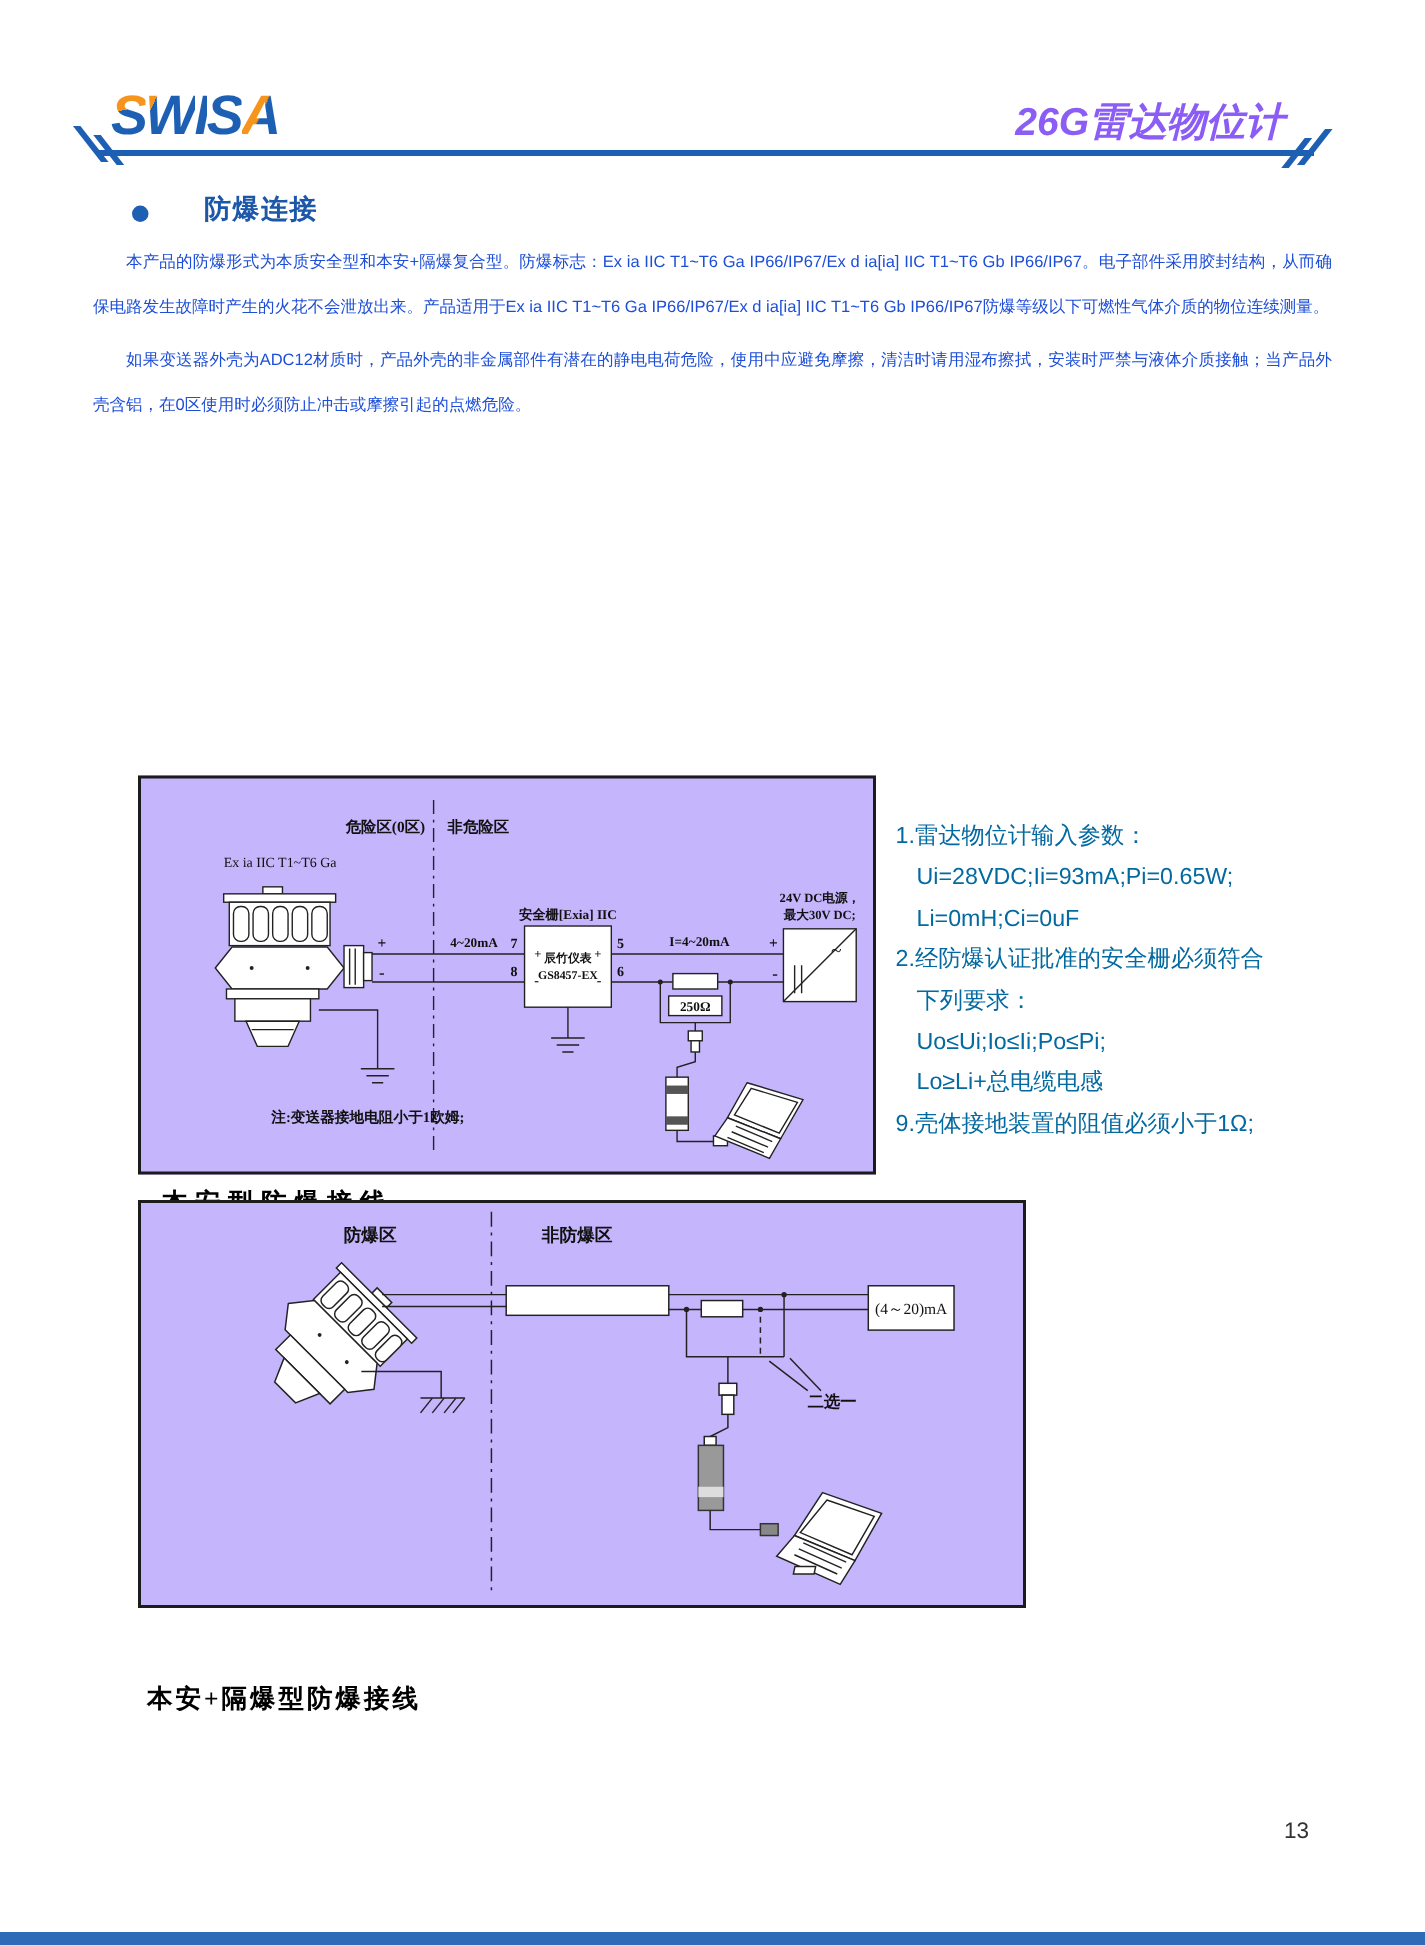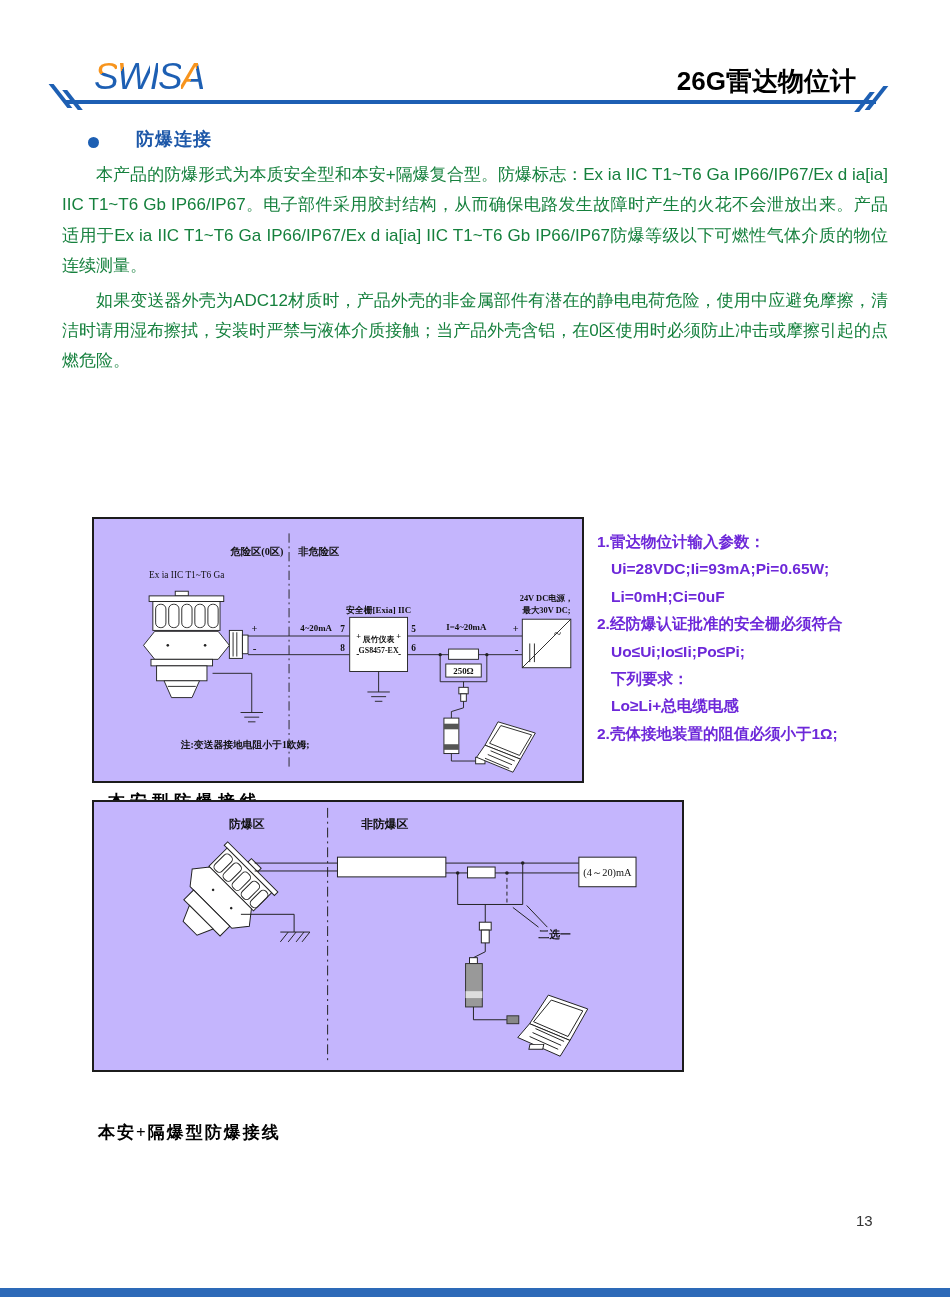--- a/index.html
+++ b/index.html
@@ -3,57 +3,57 @@
 <meta charset="utf-8">
 <style>
   * { margin:0; padding:0; box-sizing:border-box; }
   html,body { background:#e9e9e9; }
   .page {
     position:relative; width:950px; height:1297px; margin:0 auto;
     background:#ffffff; overflow:hidden;
     font-family:"Liberation Sans", sans-serif; color:#3d3d3d;
   }
   
-  .logo { position:absolute; left:94px; top:58px; font-style:italic; font-weight:400;
+  .logo { position:absolute; left:74px; top:58px; font-style:italic; font-weight:700;
           font-size:37px; letter-spacing:-2px; line-height:1; white-space:nowrap; }
   .logo span { -webkit-background-clip:text; background-clip:text; color:transparent; }
   .lg1 { background-image:linear-gradient(168deg,#f7941d 42%,#1d5fb3 42%); }
   .lg2 { background-image:linear-gradient(115deg,#f7941d 22%,#1d5fb3 22%); }
   .lg3 { background-image:linear-gradient(#1d5fb3,#1d5fb3); }
   .lg4 { background-image:linear-gradient(#1d5fb3,#1d5fb3); }
   .lg5 { background-image:linear-gradient(115deg,#f7941d 52%,#1d5fb3 52%); }
-  .header-title { position:absolute; right:94px; top:64px; font-weight:900;
-          font-size:26px; color:#000000; letter-spacing:0px; }
+  .header-title { position:absolute; right:94px; top:64px; font-style:italic; font-weight:900;
+          font-size:26px; color:#8b5cf6; letter-spacing:0px; }
   .header-line { position:absolute; left:66px; top:100px; width:810px; height:4px; background:#1d5fb3; }
   .slash { position:absolute; width:5px; height:24px; background:#1d5fb3; }
   .sl1 { left:58px;  top:84px;  transform:skewX(38deg); }
   .sl2 { left:70px;  top:90px;  transform:skewX(38deg); height:20px; }
   .sr1 { left:862px; top:92px;  transform:skewX(-38deg); height:20px; }
   .sr2 { left:874px; top:86px;  transform:skewX(-38deg); }
   
   .bullet { position:absolute; left:88px; top:137px; width:11px; height:11px; border-radius:50%;
             background:#1d5fb3; }
   .heading { position:absolute; left:112px; top:127px; font-size:18px; font-weight:bold;
              color:#1c57a8; letter-spacing:1px;margin-left:24px; }
   
-  .bodytext { position:absolute; left:62px; top:160px; width:826px; font-size:17px;
-              line-height:30.4px; text-align:justify; color:#15803d; }
+  .bodytext { position:absolute; left:62px; top:160px; width:826px; font-size:11px;
+              line-height:30.4px; text-align:justify; color:#1d4ed8; }
   .bodytext p { text-indent:2em; margin:0 0 4px 0; }
   
   .dbox { position:absolute; border:2px solid #1c1c1c; background:#c4b5fd;padding-left:29px; }
   .dbox1 { left:92px;  top:517px; width:492px; height:266px; }
   .dbox2 { left:92px;  top:800px; width:592px; height:272px; }
   .dbox svg { display:block; width:100%; height:100%; }
   .caption { position:absolute; font-family:"Liberation Serif", serif; font-weight:bold;
              color:#000000; font-size:17px; }
   .cap1 { left:108px; top:790px; letter-spacing:5px; }
   .cap2 { left:98px;  top:1121px; letter-spacing:2px; }
   
-  .notes { position:absolute; left:597px; top:528px; width:330px; font-size:15.5px;
-           color:#6d28d9;font-weight:bold; }
+  .notes { position:absolute; left:597px; top:544px; width:330px; font-size:15.5px;
+           color:#0369a1; }
   .notes div { height:27.4px; line-height:27.4px; white-space:nowrap; }
   .notes .ind { padding-left:14px; }
   
   .pagenum { position:absolute; left:856px; top:1212px; font-size:15px; color:#333; }
   .bottombar { position:absolute; left:0; bottom:0; width:950px; height:9px; background:#2d6ab8; }
   
   .ln   { stroke:#222; stroke-width:1; fill:none; }
   .lnf  { stroke:#222; stroke-width:1; fill:#fff; }
   .dot  { fill:#222; stroke:none; }
   .tS   { font-family:"Liberation Serif", serif; fill:#111; }
@@ -189,24 +189,24 @@
       <text class="tB" x="62" y="238" font-size="10.5">注:变送器接地电阻小于1欧姆;</text>
     </svg>
   </div>
   <div class="caption cap1">本安型防爆接线</div>
 
   <div class="notes">
     <div>1.雷达物位计输入参数：</div>
     <div class="ind">Ui=28VDC;Ii=93mA;Pi=0.65W;</div>
     <div class="ind">Li=0mH;Ci=0uF</div>
     <div>2.经防爆认证批准的安全栅必须符合</div>
+    <div class="ind">下列要求：</div>
     <div class="ind">Uo≤Ui;Io≤Ii;Po≤Pi;</div>
-    <div class="ind">下列要求：</div>
     <div class="ind">Lo≥Li+总电缆电感</div>
-    <div>2.壳体接地装置的阻值必须小于1Ω;</div>
+    <div>9.壳体接地装置的阻值必须小于1Ω;</div>
   </div>
 
   <div class="dbox dbox2">
     <svg viewBox="0 0 492 272">
       <line class="ln" x1="170" y1="6" x2="170" y2="266" stroke-dasharray="10 4 2 4"></line>
       <text class="tB" x="88" y="26" font-size="12" text-anchor="middle">防爆区</text>
       <text class="tB" x="228" y="26" font-size="12" text-anchor="middle">非防爆区</text>
 
       <g transform="translate(58,102) rotate(45)">
         <rect class="lnf" x="-7" y="-56" width="14" height="5"></rect>

